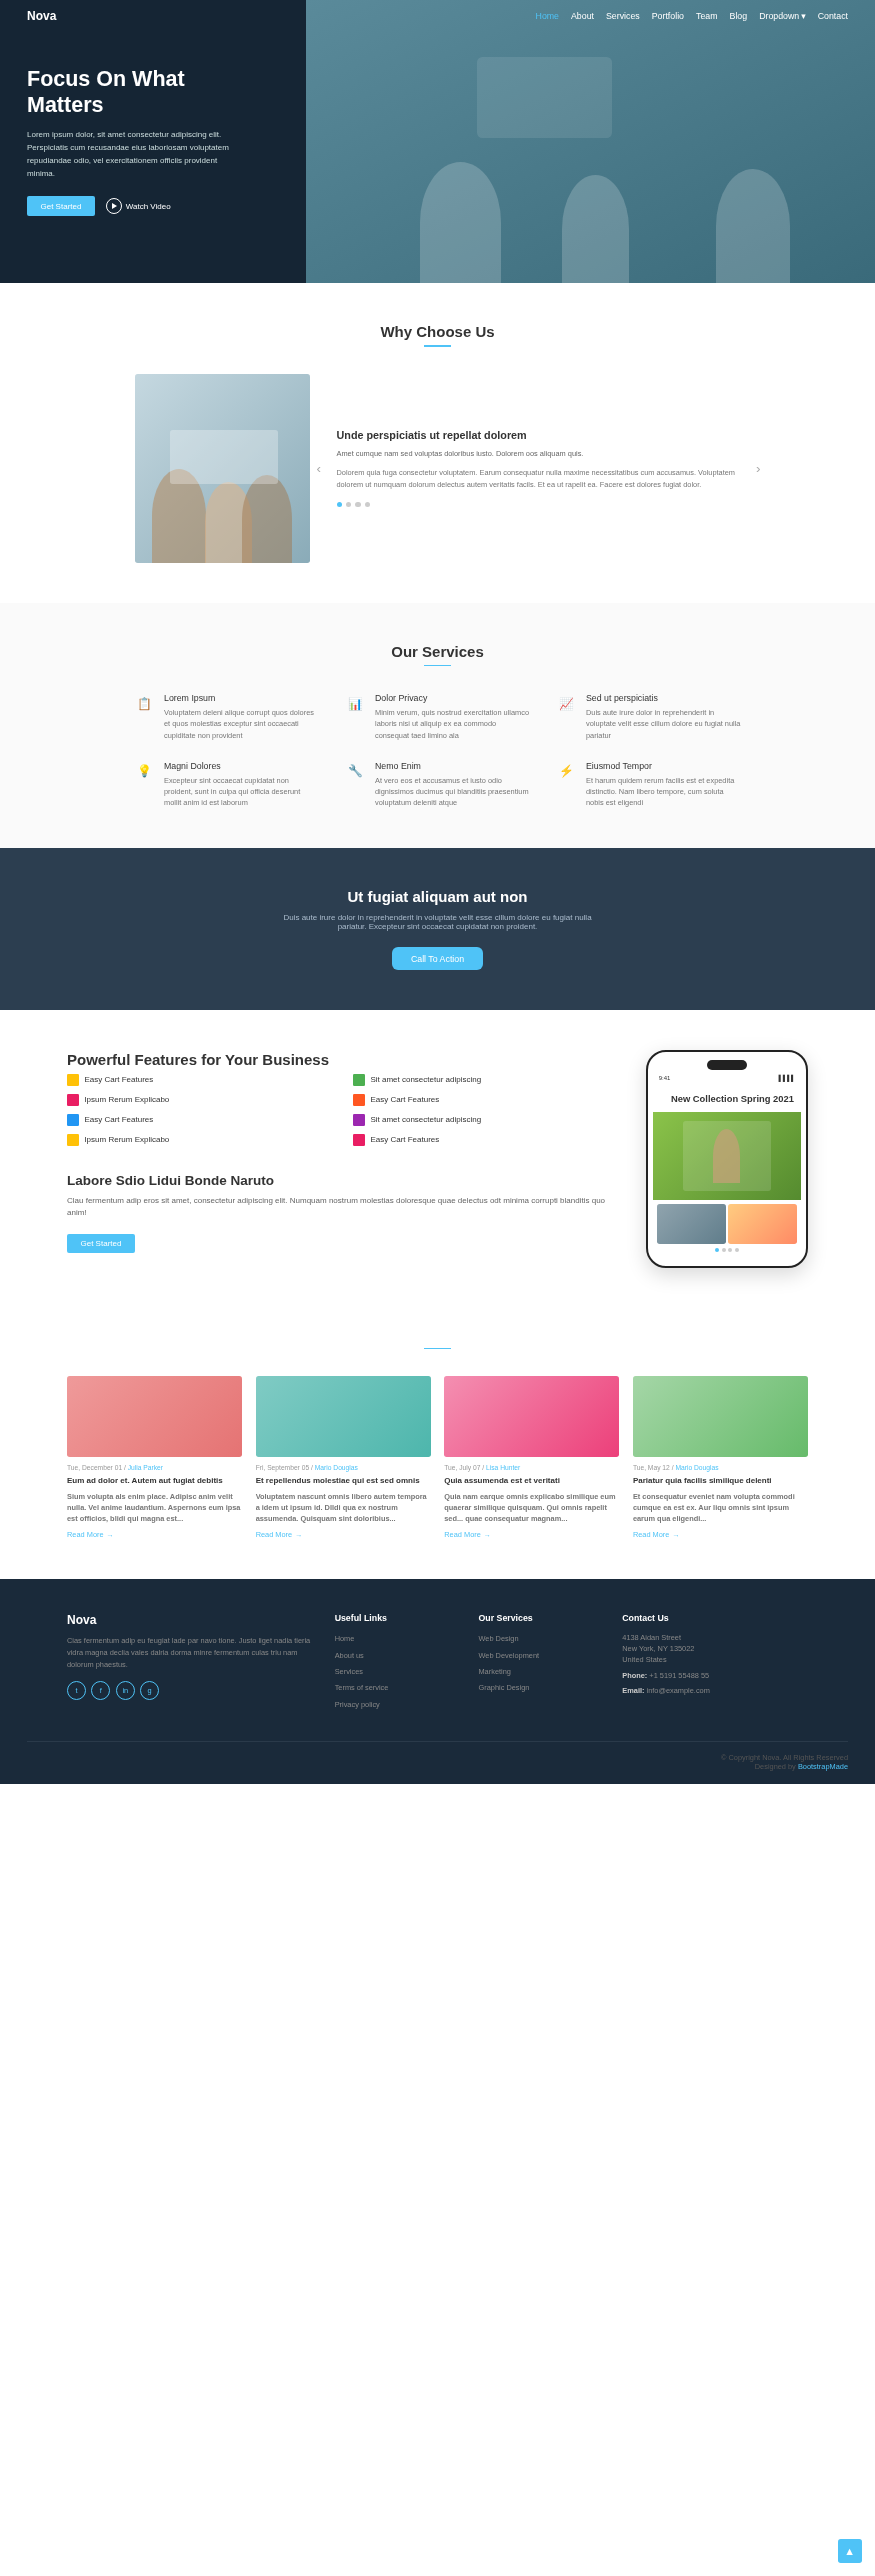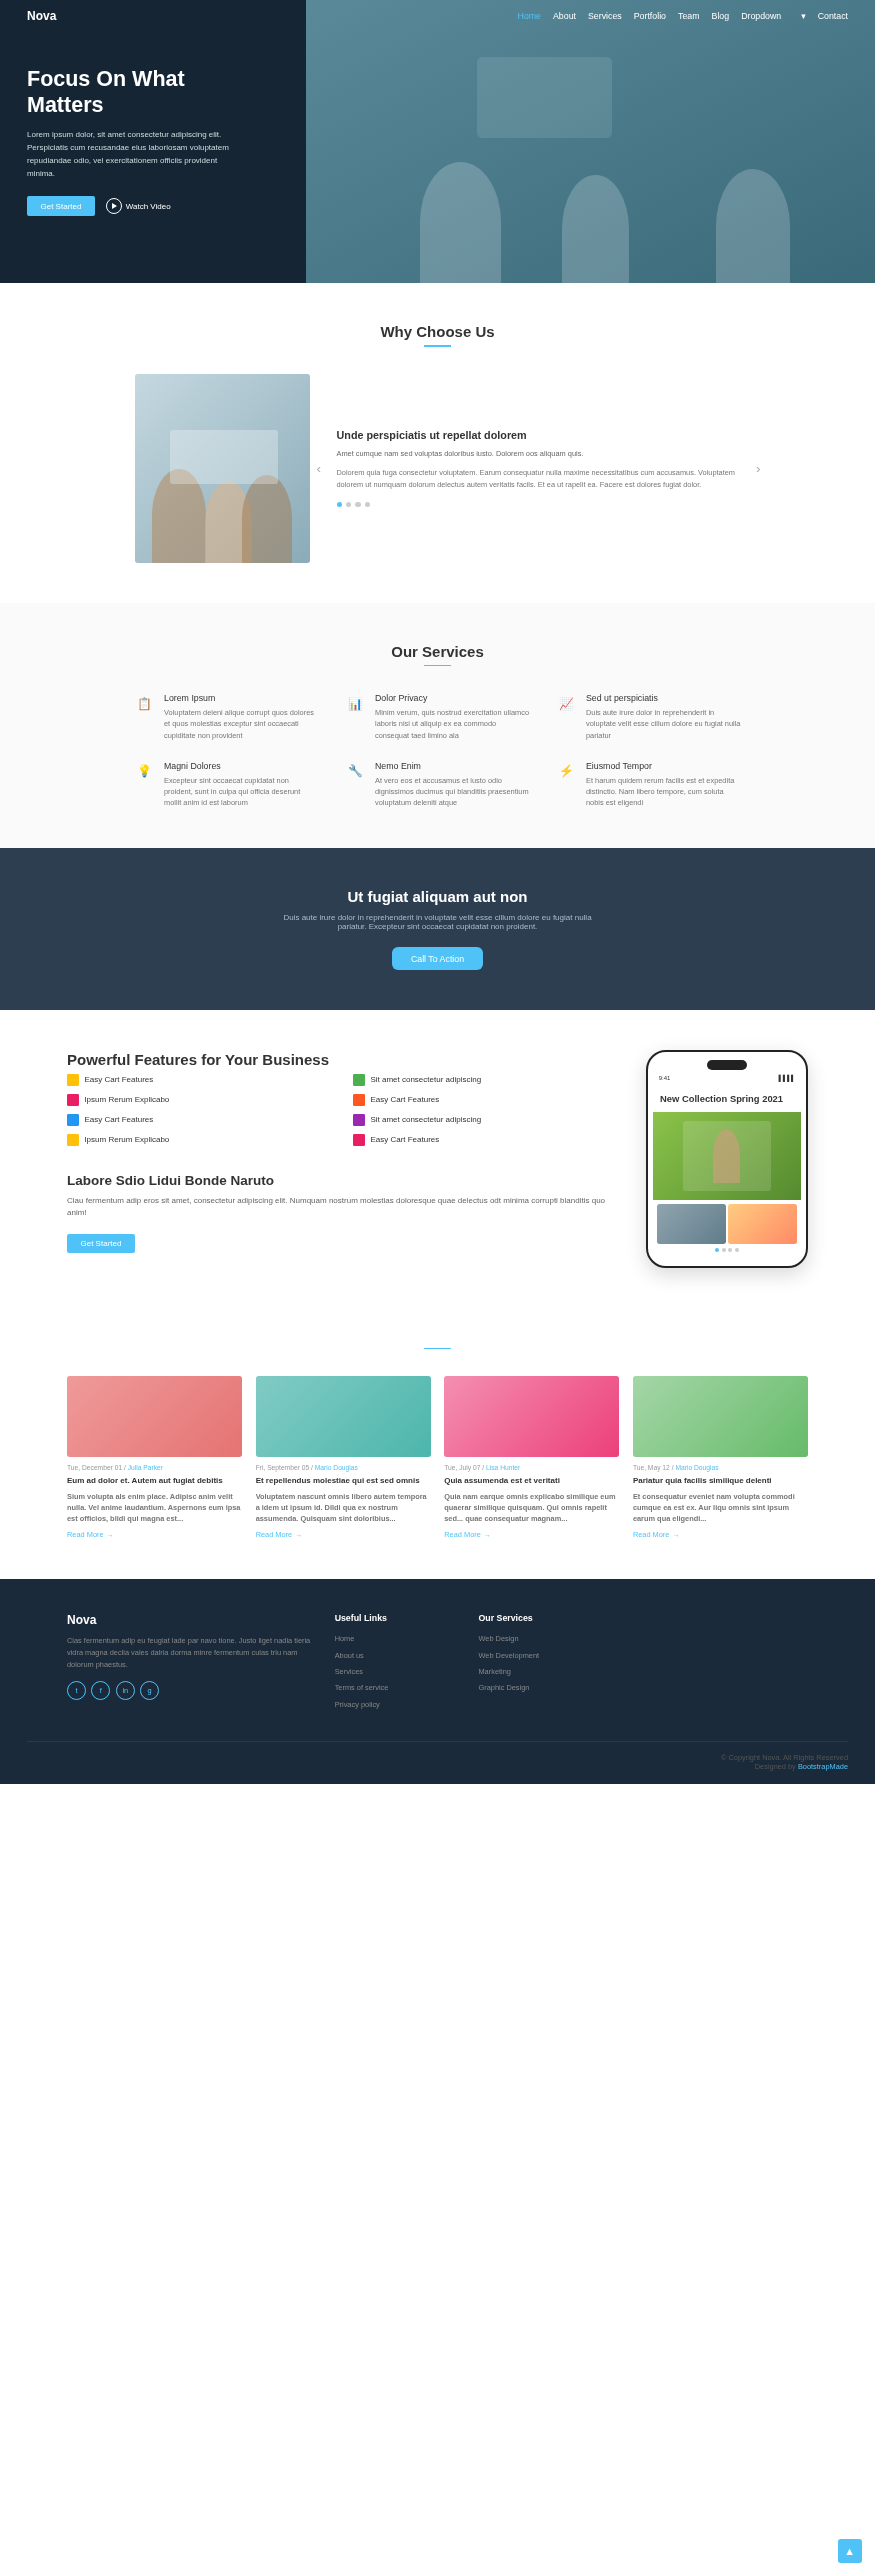--- a/index.html
+++ b/index.html
@@ -8,21 +8,21 @@
     
     nav {
       position: absolute; top: 0; left: 0; right: 0; z-index: 10;
       display: flex; align-items: center; justify-content: space-between;
       padding: 9.4px 27px; background: transparent;
     }
     .nav-logo { color: #fff; font-weight: 700; font-size: 12px; }
     .nav-links { display: flex; gap: 12px; align-items: center; }
     .nav-links a { color: #fff; text-decoration: none; font-size: 8.8px; }
     .nav-links a.active { color: #4fc3f7; }
-    .nav-dropdown { display: flex; align-items: center; gap: 20px; color: #fff; font-size: 8.8px; cursor: pointer; }
+    .nav-dropdown { display: flex; align-items: center; gap: 2px; color: #fff; font-size: 8.8px; cursor: pointer; }
 
     
     .hero {
       position: relative; height: 283px;
       background: linear-gradient(to right, #1a2a3a 40%, #2c4a5a 100%);
       overflow: hidden; display: flex; align-items: center;
     }
     .hero-overlay {
       position: absolute; inset: 0;
       background: rgba(20,35,50,0.7);
@@ -111,21 +111,21 @@
 
     
     .phone-mockup {
       width: 162px; flex-shrink: 0;
       border: 2px solid #222; border-radius: 20px; overflow: hidden;
       background: #fff; box-shadow: 0 6.7px 20px rgba(0,0,0,0.15);
       padding: 8px 5.4px;
     }
     .phone-top { display: flex; justify-content: space-between; align-items: center; padding: 0 5.4px 5.4px; font-size: 6px; color: #333; }
     .phone-notch { width: 40px; height: 9.4px; background: #222; border-radius: 5.4px; margin: 0 auto 5.4px; }
-    .phone-content { background: #fff; }
+    .phone-content { background: #fff; text-align: right; }
     .phone-collection-title { font-size: 9.4px; font-weight: 700; padding: 6.7px; line-height: 1.3; }
     .phone-img-main {
       width: 100%; height: 88px;
       background: linear-gradient(135deg, #8bc34a, #558b2f);
       display: flex; align-items: center; justify-content: center;
     }
     .phone-imgs-row { display: flex; gap: 2.7px; padding: 4px; }
     .phone-img-sm {
       flex: 1; height: 40px; border-radius: 2.7px;
       background: linear-gradient(135deg, #90a4ae, #607d8b);
@@ -474,20 +474,34 @@
     <div>
       <div class="footer-col-title">Our Services</div>
       <ul class="footer-links">
         <li><a href="#">Web Design</a></li>
         <li><a href="#">Web Development</a></li>
         <li><a href="#">Marketing</a></li>
         <li><a href="#">Graphic Design</a></li>
       </ul>
     </div>
 
+    <div>
+      <div class="footer-col-title">Contact Us</div>
+      <div class="footer-contact-item">
+        <span>4138 Aidan Street</span><br>
+        <span>New York, NY 135022</span><br>
+        <span>United States</span>
+      </div>
+      <div class="footer-contact-item">
+        <strong>Phone:</strong> +1 5191 55488 55
+      </div>
+      <div class="footer-contact-item">
+        <strong>Email:</strong> info@example.com
+      </div>
+    </div>
   </div>
 
   <div class="footer-bottom">
     <span>© Copyright Nova. All Rights Reserved</span>
     <br>
     <span>Designed by <a href="#">BootstrapMade</a></span>
   </div>
 </footer>
 
 <div class="scroll-top">

